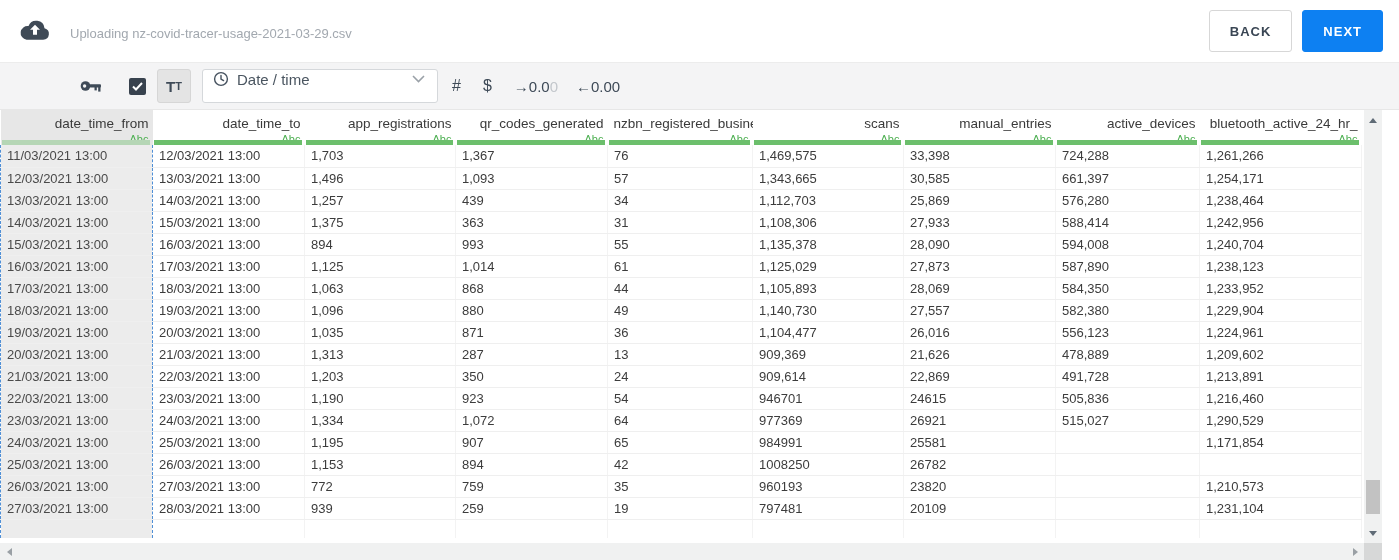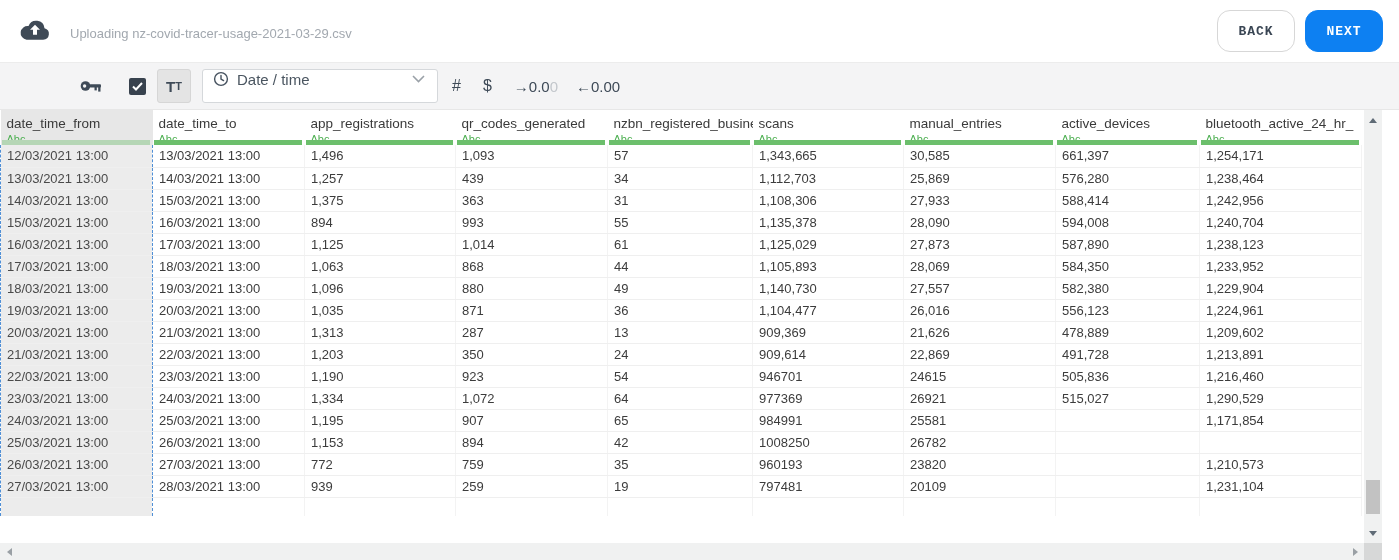--- a/index.html
+++ b/index.html
@@ -7,21 +7,21 @@
   body { font-family: "Liberation Sans", sans-serif; }
   .app { position:relative; width:1399px; height:560px; background:#fff; overflow:hidden; }
 
   
   .top-header { position:absolute; top:0; left:0; width:100%; height:62px; background:#fff; display:flex; align-items:center; }
   .upload-icon { margin-left:18px; width:34px; display:flex; align-items:center; justify-content:center; }
   .titles { margin-left:18px; flex:1; min-width:0; }
   .page-title { font-size:17px; color:#212b36; font-weight:500; letter-spacing:.2px; }
   .page-subtitle { font-size:13px; color:#a2a8af; margin-top:4px; }
   .header-buttons { display:flex; align-items:center; gap:10px; margin-right:16px; }
-  .btn { height:42px; min-width:78px; padding:0 20px; border-radius:13px; font-size:13px; font-weight:700; letter-spacing:1px; display:flex; align-items:center; justify-content:center; cursor:pointer; font-family:Liberation Mono, monospace; }
+  .btn { height:42px; min-width:78px; padding:0 20px; border-radius:3px; font-size:13px; font-weight:700; letter-spacing:1px; display:flex; align-items:center; justify-content:center; cursor:pointer; font-family:Liberation Sans, sans-serif; }
   .btn-back { background:#fff; border:1px solid #d7d7d7; color:#3a4654; }
   .btn-next { background:#0d80f2; border:1px solid #0d80f2; color:#fff; }
 
   
   .toolbar { position:absolute; top:62px; left:0; width:100%; height:48px; background:#f4f4f5; border-top:1px solid #ececec; border-bottom:1px solid #e7e7e7; display:flex; align-items:center; padding-left:80px; }
   .tb-key { margin-right:26px; display:flex; align-items:center; }
   .tb-checkbox { width:17px; height:17px; background:#38424e; border-radius:2px; display:flex; align-items:center; justify-content:center; margin-right:11px; cursor:pointer; }
   .tb-tt { width:34px; height:34px; background:#e4e4e4; border:1px solid #d6d6d6; border-radius:3px; display:flex; align-items:center; justify-content:center; margin-right:11px; color:#3e4a57; cursor:pointer; }
   .tb-tt .t-large { font-size:15px; font-weight:600; }
   .tb-tt .t-small { font-size:11px; font-weight:600; }
@@ -37,21 +37,21 @@
   table.data th, table.data td { overflow:hidden; white-space:nowrap; text-align:left; }
   table.data th:nth-child(1), table.data td:nth-child(1) { width:152px; }
   table.data th:nth-child(2), table.data td:nth-child(2) { width:152px; }
   table.data th:nth-child(3), table.data td:nth-child(3) { width:151px; }
   table.data th:nth-child(4), table.data td:nth-child(4) { width:152px; }
   table.data th:nth-child(5), table.data td:nth-child(5) { width:145px; }
   table.data th:nth-child(6), table.data td:nth-child(6) { width:151px; }
   table.data th:nth-child(7), table.data td:nth-child(7) { width:152px; }
   table.data th:nth-child(8), table.data td:nth-child(8) { width:144px; }
   table.data th:nth-child(9), table.data td:nth-child(9) { width:162px; }
-  table.data th { position:relative; height:30px; vertical-align:top; padding:6px 4px 0 6px; font-weight:400; cursor:pointer; }
+  table.data th { position:relative; height:30px; vertical-align:top; padding:6px 4px 0 6px; font-weight:400; cursor:pointer;text-align:right; }
   .col-name { font-size:13.5px; color:#3a3a3a; }
   .col-type { font-size:11px; color:#4caf50; margin-top:2px; }
   .green-bar { position:absolute; left:1px; right:3px; bottom:0; height:5px; background:#6cbf6c; }
   table.data th.sel { background:#e7e7e7; }
   table.data th.sel .green-bar { background:#b5d6b5; }
   table.data td { height:22px; font-size:13px; color:#3c3c3c; padding:0 4px 0 6px; border-bottom:1px solid #efefef; border-right:1px solid #f3f3f3; cursor:default; }
   table.data td.sel { background:#ececec; border-left:1px dashed #4f8fd6; border-right:1px dashed #4f8fd6; color:#4a4a4a; }
   table.data tr.empty-row td { height:19px; border-bottom:none; }
 
   
@@ -170,20 +170,31 @@
             </th>
             <th>
               <div class="col-name">bluetooth_active_24_hr_</div>
               <div class="col-type">Abc</div>
               <div class="green-bar"></div>
             </th>
           </tr>
         </thead>
       <tbody id="tbody">
           <tr>
+            <td class="sel">11/03/2021 13:00</td>
+            <td>12/03/2021 13:00</td>
+            <td>1,703</td>
+            <td>1,367</td>
+            <td>76</td>
+            <td>1,469,575</td>
+            <td>33,398</td>
+            <td>724,288</td>
+            <td>1,261,266</td>
+          </tr>
+          <tr>
             <td class="sel">12/03/2021 13:00</td>
             <td>13/03/2021 13:00</td>
             <td>1,496</td>
             <td>1,093</td>
             <td>57</td>
             <td>1,343,665</td>
             <td>30,585</td>
             <td>661,397</td>
             <td>1,254,171</td>
           </tr>

